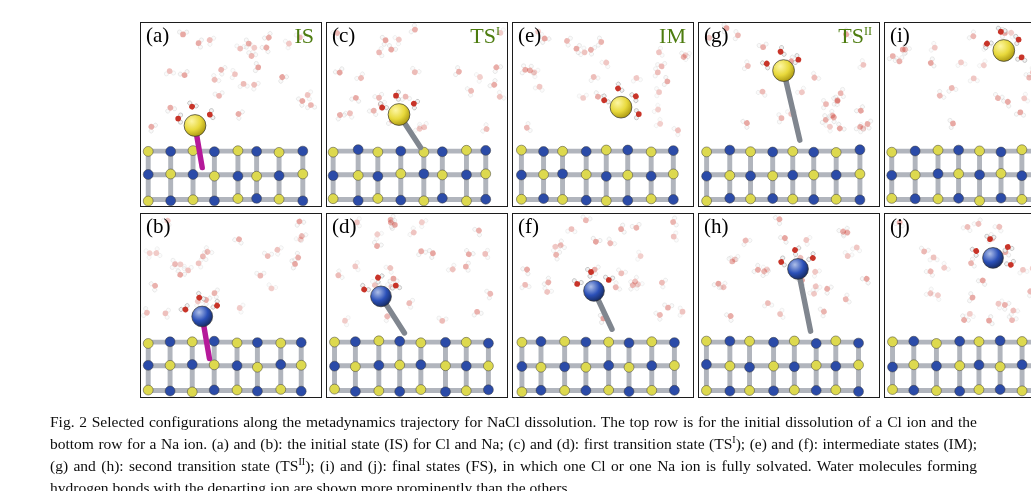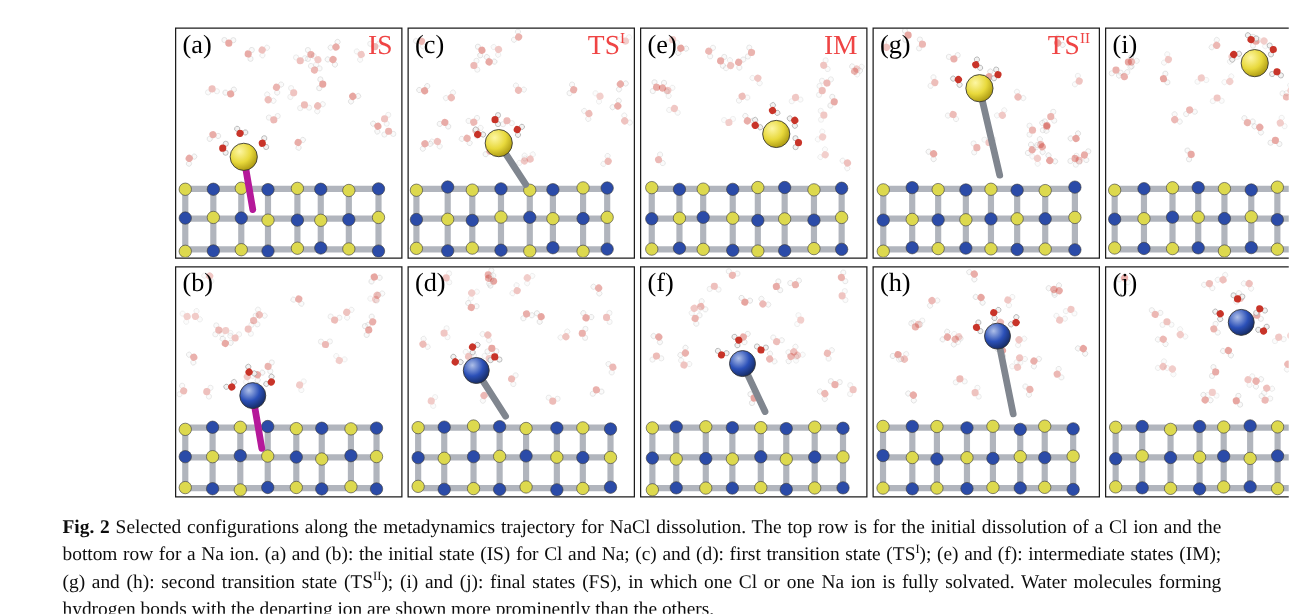--- a/index.html
+++ b/index.html
@@ -21,31 +21,31 @@
     background:#ffffff;
     overflow:hidden;
   }
   svg.scene{position:absolute;left:0;top:0;width:100%;height:100%;}
   .plabel{
     position:absolute;top:1px;left:5px;
     font-size:21px;line-height:1.1;color:#000;
   }
   .pstate{
     position:absolute;top:1px;right:7px;
-    font-size:22px;line-height:1.1;color:#ef4444;
+    font-size:22px;line-height:1.1;color:#4d7c0f;
   }
   .pstate sup{font-size:0.55em;}
   .caption{
     margin:13px 6px 0 2px;
     font-size:15.5px;
     line-height:1.42;
     text-align:justify;
     color:#0d0d0d;
   }
-  .caption b{font-weight:bold;}
+  .caption b{font-weight:normal;}
   .caption sup{font-size:0.65em;}
 </style>
 </head>
 <body>
 
 <figure class="fig">
   <div class="grid">
 
     <div class="panel">
       <svg class="scene" viewBox="0 0 182 185" preserveAspectRatio="none">

